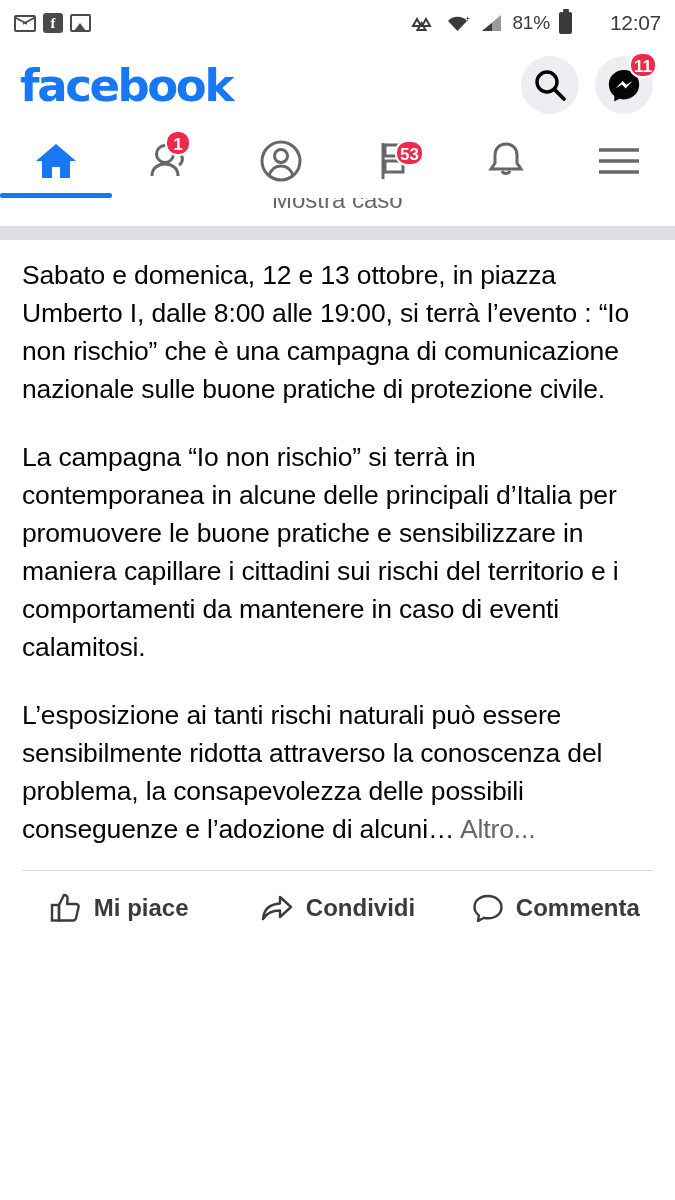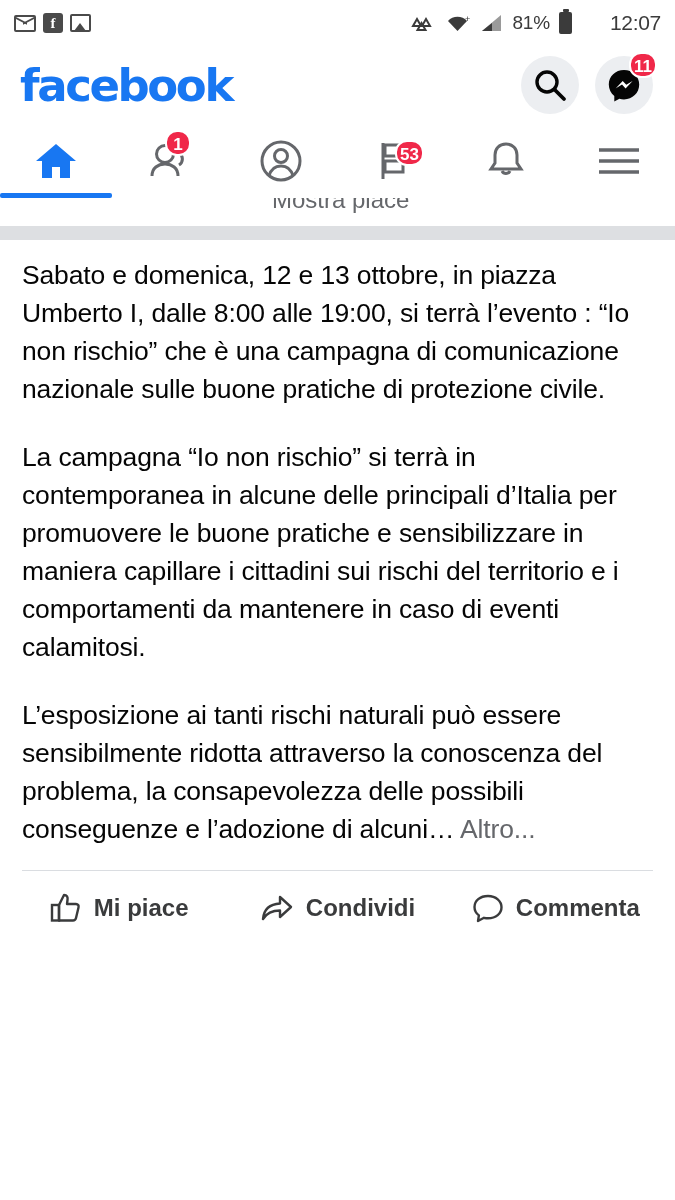--- a/index.html
+++ b/index.html
@@ -349,21 +349,21 @@
       <svg width="46" height="36" viewBox="0 0 46 36">
         <line x1="3" y1="7" x2="43" y2="7" stroke="#65676b" stroke-width="3.4"></line>
         <line x1="3" y1="18" x2="43" y2="18" stroke="#65676b" stroke-width="3.4"></line>
         <line x1="3" y1="29" x2="43" y2="29" stroke="#65676b" stroke-width="3.4"></line>
       </svg>
     </span>
   </div>
 </div>
 
 <div class="prev-sliver">
-  <span>Mostra piace</span>
+  <span>Mostra caso</span>
 </div>
 <div class="divider"></div>
 
 <div class="post">
 
   <div class="post-body">
     <p>Sabato e domenica, 12 e 13 ottobre, in piazza Umberto I, dalle 8:00 alle 19:00, si terrà l’evento : “Io non rischio” che è una campagna di comunicazione nazionale sulle buone pratiche di protezione civile.</p>
     <p>La campagna “Io non rischio” si terrà in contemporanea in alcune delle principali d’Italia per promuovere le buone pratiche e sensibilizzare in maniera capillare i cittadini sui rischi del territorio e i comportamenti da mantenere in caso di eventi calamitosi.</p>
     <p><span>L’esposizione ai tanti rischi naturali può essere sensibilmente ridotta attraverso la conoscenza del problema, la consapevolezza delle possibili conseguenze e l’adozione di alcuni…</span> <span class="more-link">Altro...</span></p>
   </div>

